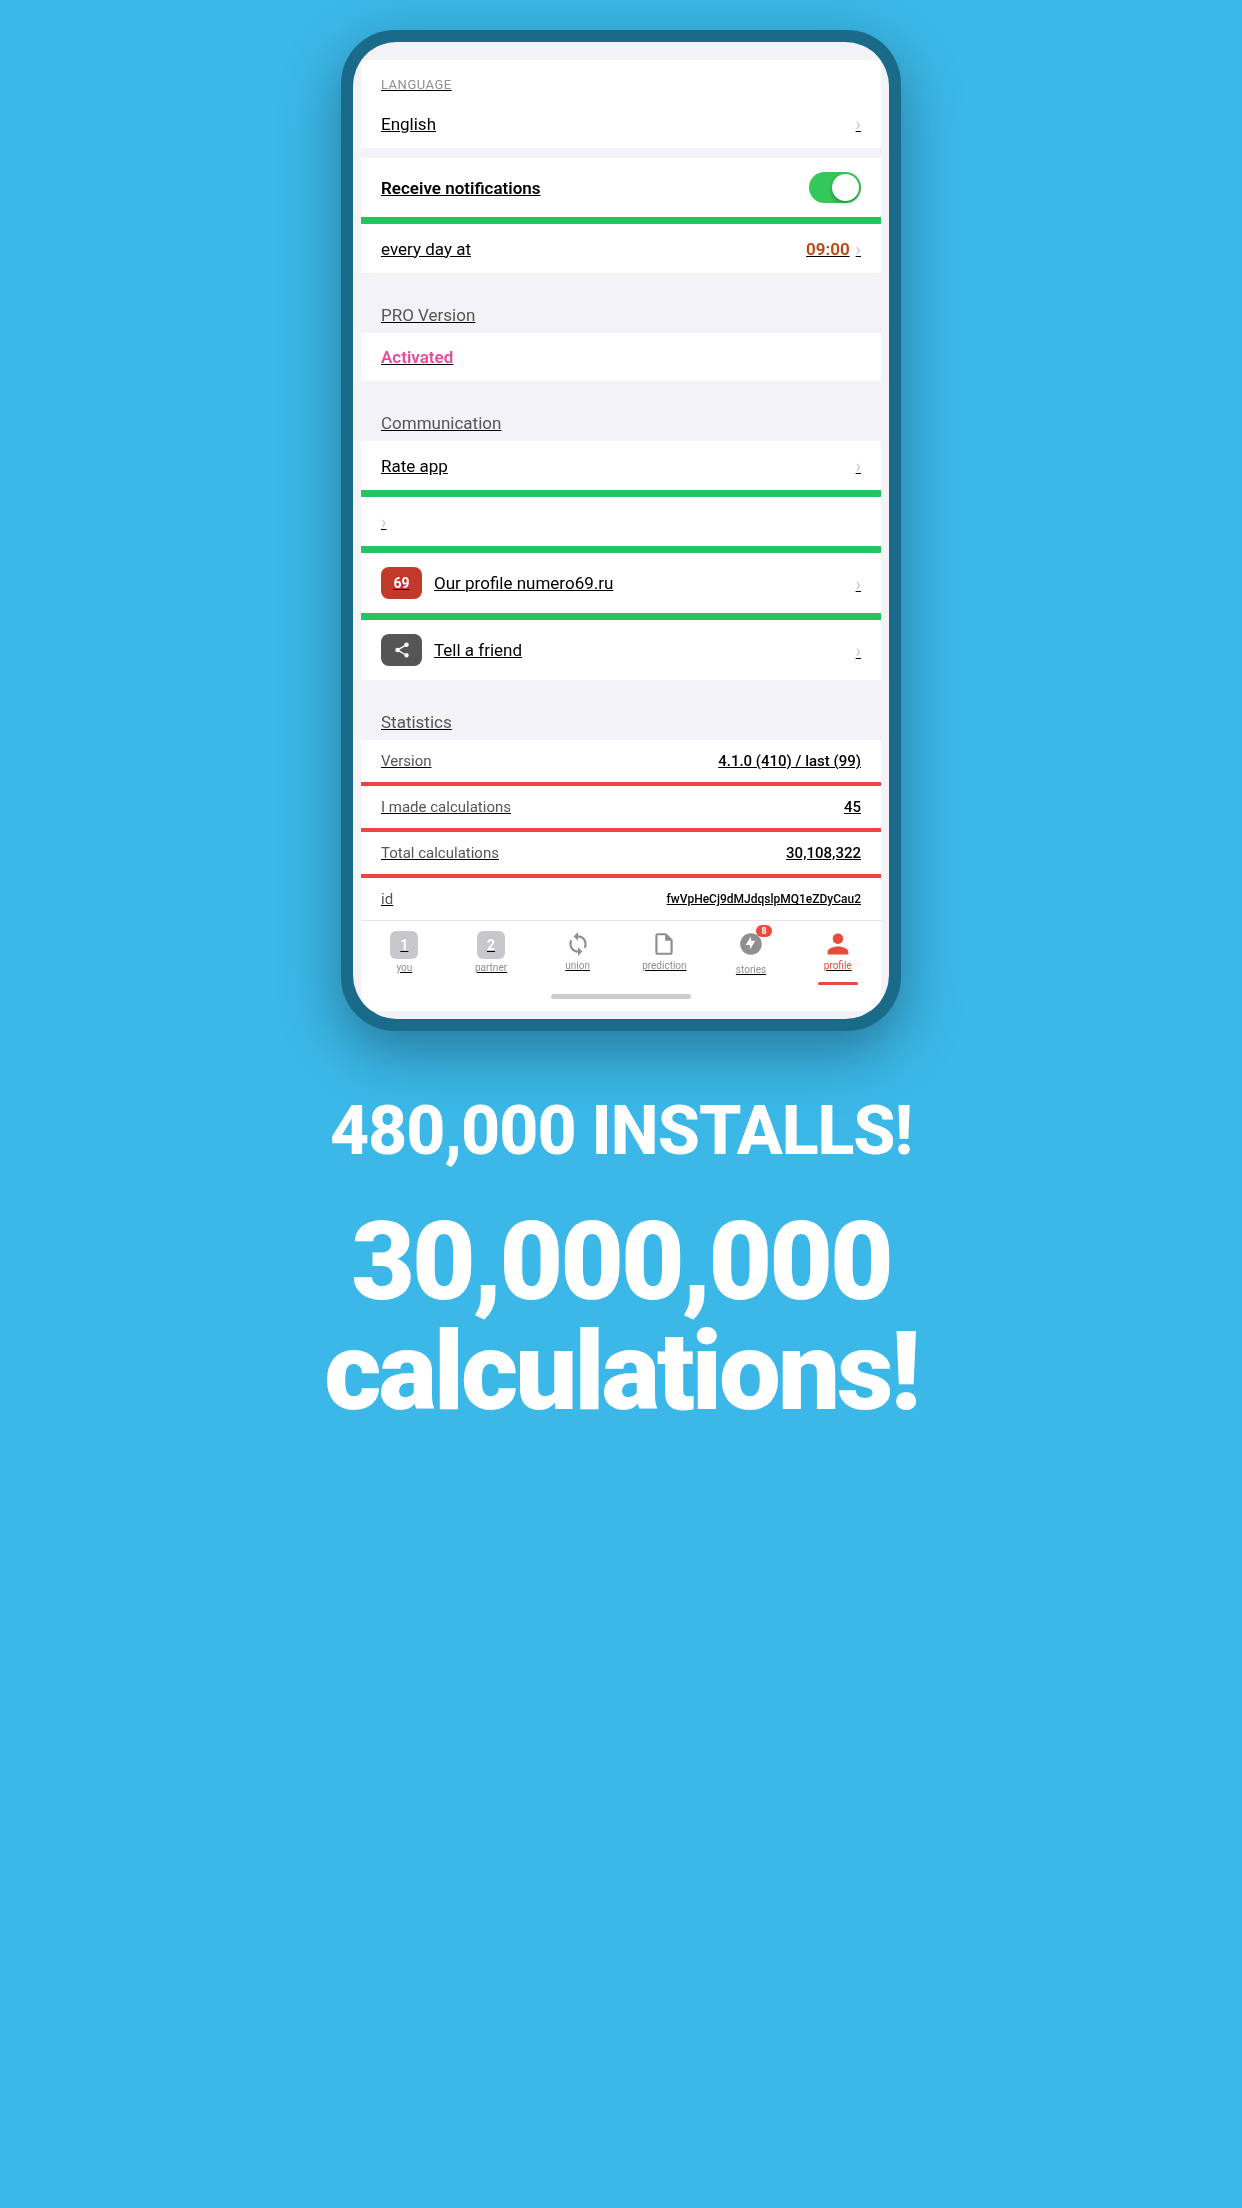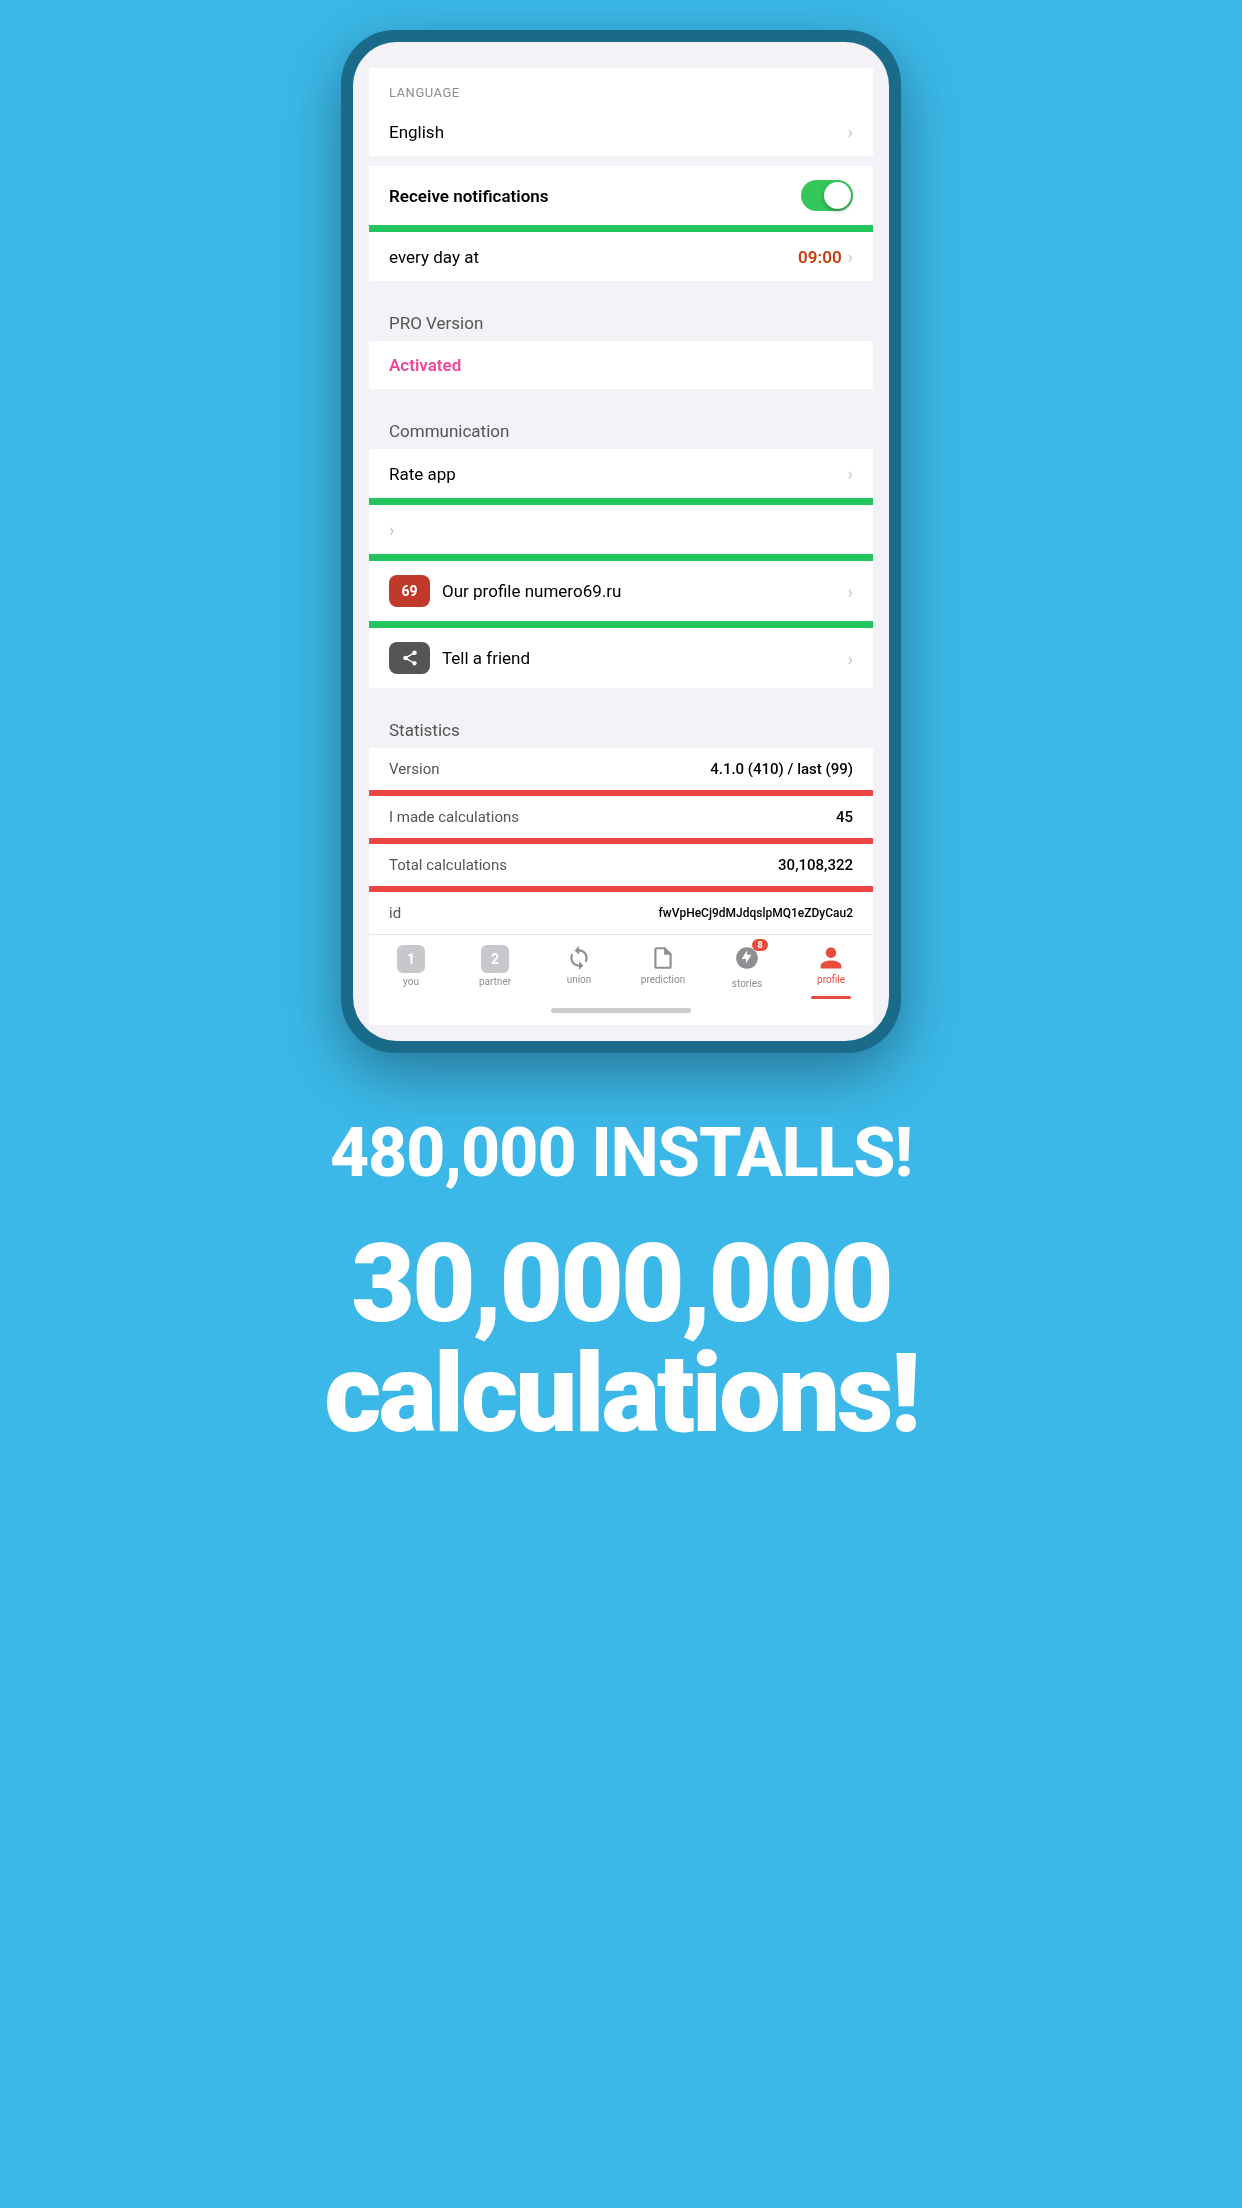--- a/index.html
+++ b/index.html
@@ -29,21 +29,22 @@
 
     .phone-inner {
       background: #f2f2f7;
       border-radius: 44px;
       overflow: hidden;
     }
 
     
     .phone-content {
       background: #f2f2f7;
-      padding: 16px;
+      padding: 8px;
+      text-decoration: underline;
     }
 
     
     .section-header {
       padding: 22px 20px 8px 20px;
       background: #f2f2f7;
     }
 
     .section-header-text {
       font-size: 17px;
@@ -151,21 +152,21 @@
       align-items: center;
       flex: 1;
     }
 
     
     .stats-row {
       display: flex;
       align-items: center;
       justify-content: space-between;
       padding: 12px 20px;
-      border-bottom: 6px solid #ef4444;
+      border-bottom: 4px solid #ef4444;
       background: #fff;
     }
 
     .stats-row:last-child {
       border-bottom: none;
     }
 
     .stats-label {
       font-size: 15px;
       color: #555;

